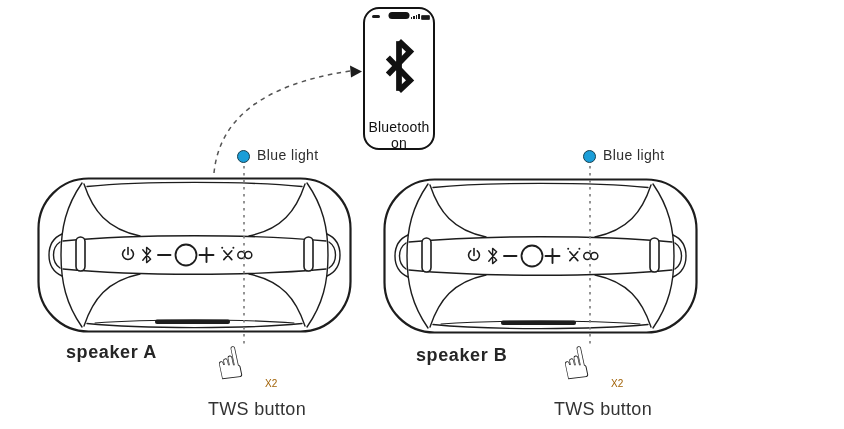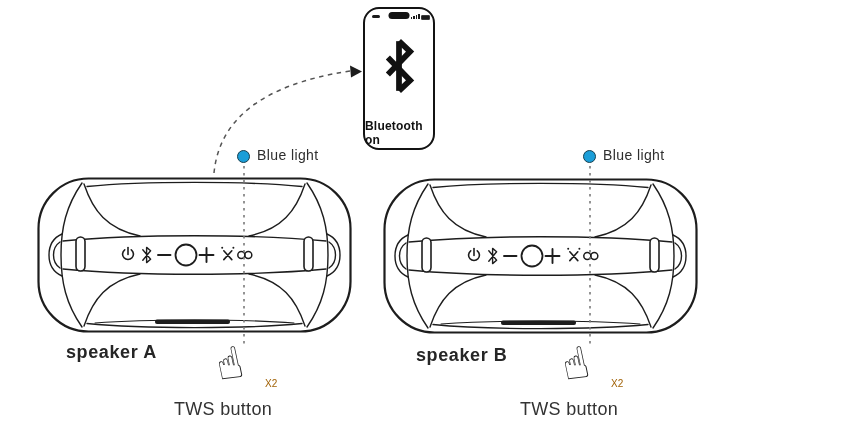--- a/index.html
+++ b/index.html
@@ -1,39 +1,39 @@
 <!DOCTYPE html>
 <html><head>
 <meta charset="utf-8">
 <style>
   html,body{margin:0;padding:0;background:#fff;}
   .stage{position:relative;width:844px;height:429px;background:#fff;overflow:hidden;
          font-family:"Liberation Sans",sans-serif;color:#2b2b2b;}
   .abs{position:absolute;}
   .light-label{font-size:14px;color:#2e2e2e;letter-spacing:.4px;}
   .speaker-name{font-size:18px;font-weight:bold;color:#262626;letter-spacing:.6px;}
-  .tws-label{font-size:18px;color:#333;letter-spacing:.3px;width:132px;text-align:left;}
+  .tws-label{font-size:18px;color:#333;letter-spacing:.3px;width:132px;text-align:right;}
   .tap-count{font-size:10px;color:#a16207;}
   .hand{font-family:"DejaVu Sans",sans-serif;font-size:44px;line-height:1;color:#1d1d1d;
         transform:rotate(-12deg);}
   .blue-dot{width:13px;height:13px;border-radius:50%;background:#1b9ed8;
             border:1.5px solid #17404f;box-sizing:border-box;}
   .spk-c{font-size:18px;font-weight:bold;color:#262626;line-height:23px;letter-spacing:.5px;}
   
   .phone{width:72px;height:143px;background:#fff;border:2.6px solid #131313;border-radius:16px;
          box-sizing:border-box;z-index:4;}
   .island{position:absolute;top:3px;left:50%;transform:translateX(-50%);width:21px;height:7px;
           border-radius:4px;background:#131313;}
   .ptime{position:absolute;top:6px;left:7px;width:8px;height:3px;border-radius:1.5px;background:#1a1a1a;}
   .sig{position:absolute;top:5px;right:13px;display:flex;align-items:flex-end;gap:1px;}
   .sig i{display:block;width:1.6px;background:#1a1a1a;}
   .batt{position:absolute;top:5.5px;right:3px;width:7.5px;height:3.6px;border:1px solid #3a3a3a;
         border-radius:1px;background:#1a1a1a;}
-  .bt-text{position:absolute;top:110px;left:0;width:100%;
-           font-size:12px;font-weight:bold;color:#111;letter-spacing:.2px;}
+  .bt-text{position:absolute;top:110px;left:0;width:100%;text-align:center;
+           font-size:14px;font-weight:normal;color:#111;letter-spacing:.2px;}
   .overlay{position:absolute;left:0;top:0;z-index:3;pointer-events:none;}
   .spk-svg{position:absolute;z-index:1;}
   .z5{z-index:5;}
 </style>
 </head>
 <body>
 
 <div class="stage">
 
   <svg width="0" height="0" style="position:absolute">

